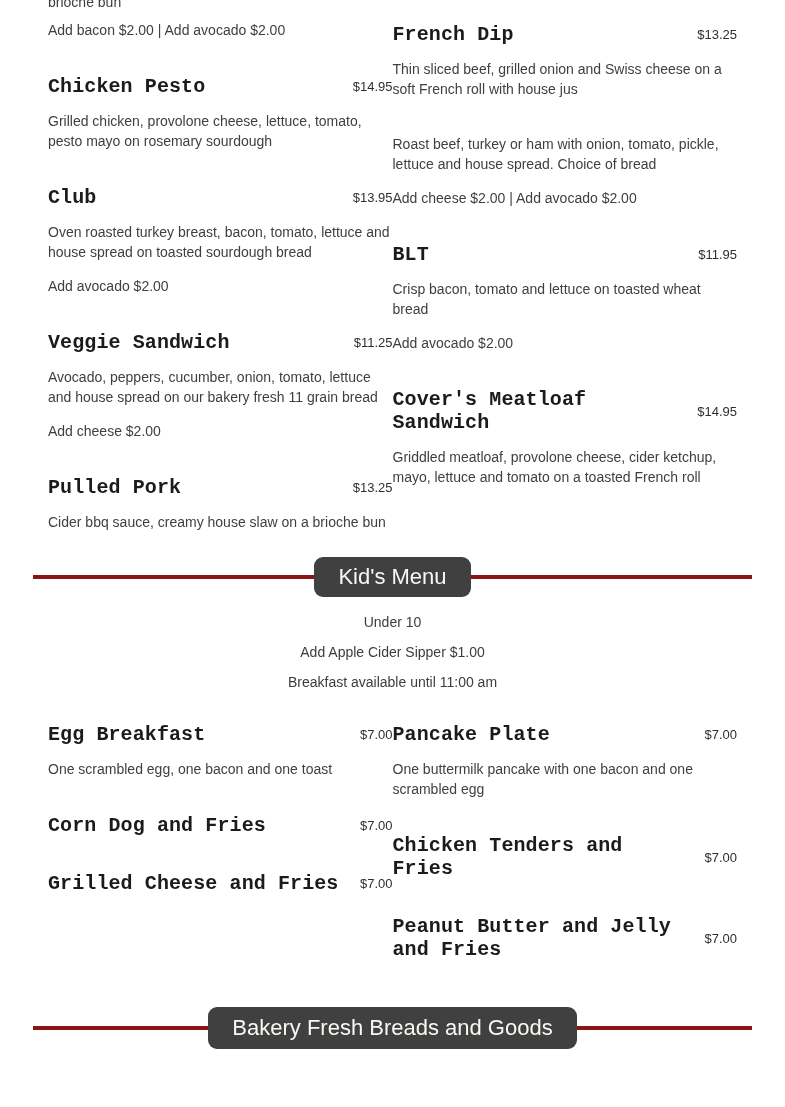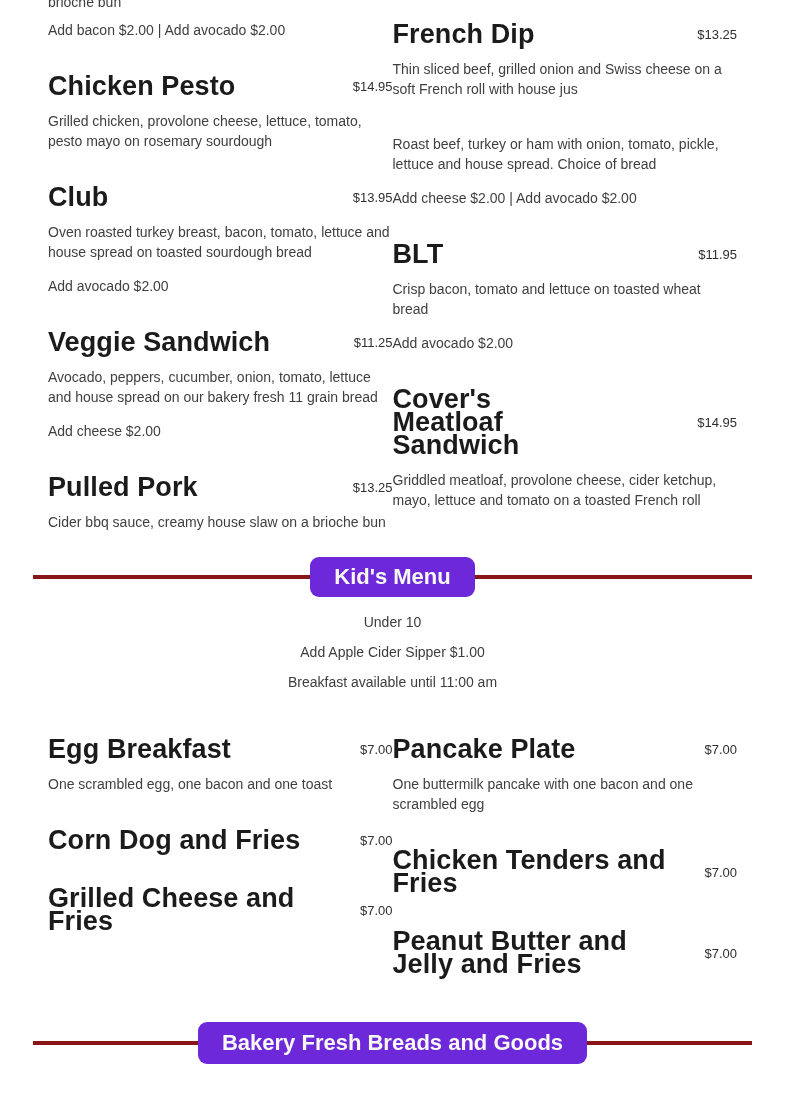--- a/index.html
+++ b/index.html
@@ -17,22 +17,22 @@
   }
   .col { min-width: 0; }
   .col-offset { padding-top: 23px; }
   .item { margin-bottom: 35px; }
   .col .item:last-child { margin-bottom: 0; }
   .item-head {
     display: flex; justify-content: space-between;
     align-items: center; gap: 10px;
   }
   .item-title {
-    font-size: 27px; line-height: 23px; font-weight: 700;
-    color: #1b1b1b; letter-spacing: 0.1px;
+    font-size: 20px; line-height: 23px; font-weight: 700;
+    color: #1b1b1b; letter-spacing: 0.1px; font-family: Liberation Mono, monospace;
   }
   .item-title.narrow { max-width: 215px; }
   .item-price {
     font-size: 13px; color: #2f2f2f; white-space: nowrap; font-weight: 400;
   }
   .item-desc {
     margin-top: 13px; font-size: 14px; line-height: 20px; color: #3f3f3f;
   }
   .item-addon {
     margin-top: 14px; font-size: 14px; line-height: 20px; color: #3f3f3f;
@@ -44,34 +44,34 @@
   .divider {
     position: relative; margin: 0 33px; height: 40px;
     display: flex; justify-content: center; align-items: center;
   }
   .divider-line {
     position: absolute; left: 0; right: 0; top: 50%;
     margin-top: -2px; height: 4px; background: #8a1518;
   }
   .section-badge {
     position: relative; z-index: 1;
-    background: #6d28d9; color: #f8f8f3;
-    font-weight: 700; font-size: 22px; line-height: 26px;
+    background: #404040; color: #f8f8f3;
+    font-weight: 400; font-size: 22px; line-height: 26px;
     padding: 7px 24px; border-radius: 9px;
     text-align: center; white-space: nowrap;
   }
   .divider.kids { margin-top: 25px; }
   .divider.bakery { margin-top: 42px; height: 50px; }
   .divider.bakery .section-badge { padding: 8px 24px; }
 
   .kids-notes { margin-top: 17px; text-align: center; }
   .kids-note {
     font-size: 14px; line-height: 16px; color: #3d3d3d; margin-bottom: 14px;
   }
-  .menu-grid.kids { margin-top: 48px; }
+  .menu-grid.kids { margin-top: 33px; }
 </style>
 </head>
 <body>
 
 <div>
 
   <div class="menu-grid">
     <div class="col">
 
       <div class="item partial">

